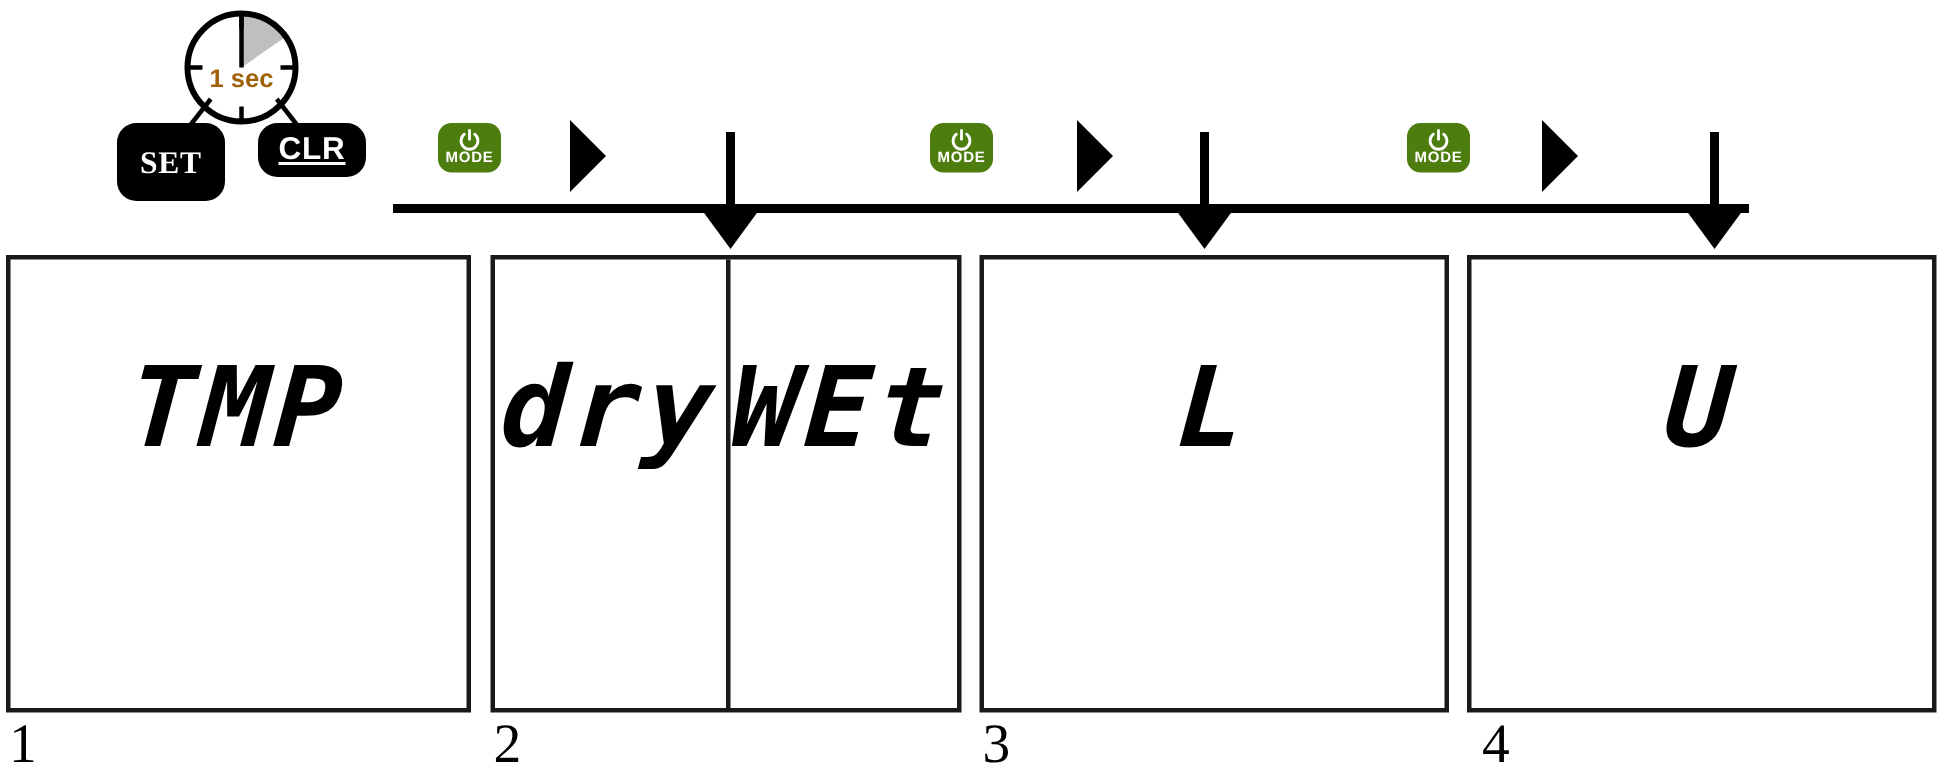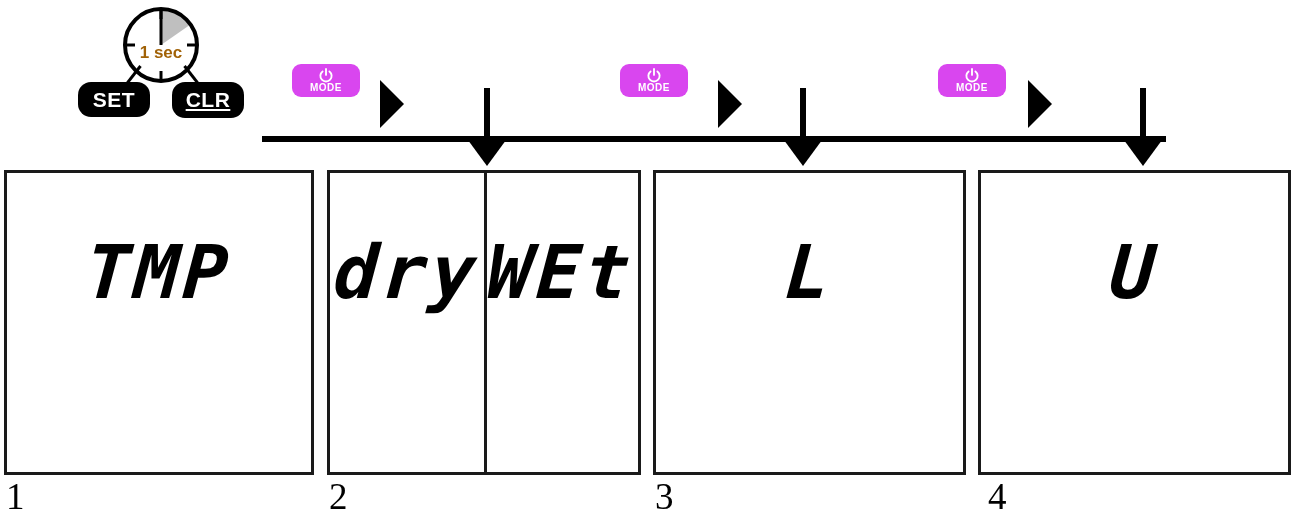--- a/index.html
+++ b/index.html
@@ -58,21 +58,22 @@
     font-family: "Liberation Sans", sans-serif;
     display: flex;
     align-items: center;
     justify-content: center;
     letter-spacing: 0.5px;
   }
   #btn-set {
     left: 78px;
     top: 82px;
     width: 72px;
-    height: 35px;
+    height: 52px;
+    font-family: Liberation Serif, serif;
   }
   #btn-clr {
     left: 172px;
     top: 82px;
     width: 72px;
     height: 36px;
     text-decoration: underline;
   }
   .key-leg {
     position: absolute;
@@ -89,25 +90,25 @@
   #leg-right {
     left: 183px;
     top: 66px;
     transform: rotate(-38deg);
     transform-origin: top center;
   }
 
   
   .mode-btn {
     position: absolute;
-    width: 68px;
+    width: 42px;
     height: 33px;
-    background: #d946ef;
+    background: #4d7c0f;
     border-radius: 9px;
-    top: 64px;
+    top: 82px;
   }
   .mode-power {
     position: absolute;
     left: 50%;
     top: 4px;
     transform: translateX(-50%);
     width: 15px;
     height: 15px;
   }
   .mode-text {

